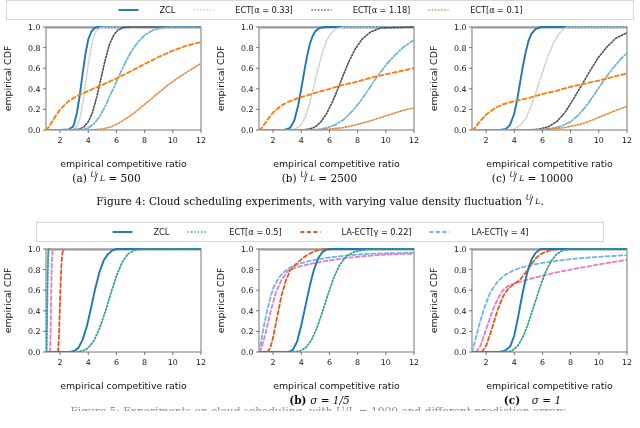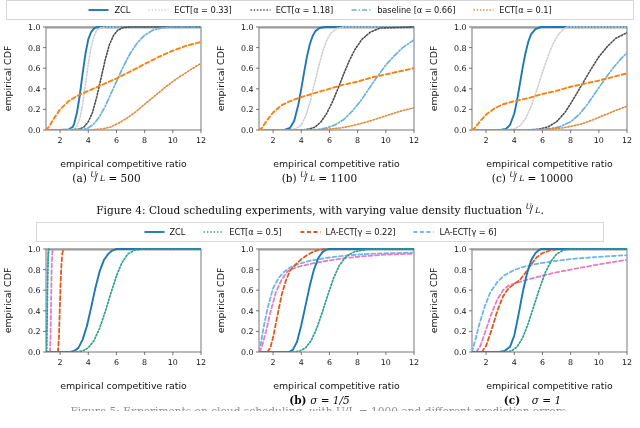--- a/index.html
+++ b/index.html
@@ -17,21 +17,21 @@
     border:1px solid #d8d8d8;
     background:#ffffff;
     display:flex;
     align-items:center;
     justify-content:center;
     gap:0px;
     height:20px;
   }
   .legend-item{
     display:flex;align-items:center;
-    gap:5px;
+    gap:21px;
     padding:0 9px;
     white-space:nowrap;
   }
   .legend-label{
     font-family:"DejaVu Sans", sans-serif;
     font-size:8.3px;
     color:#141414;
     letter-spacing:-0.1px;
   }
   .legend-swatch{display:block;}
@@ -89,26 +89,20 @@
         <span class="legend-label">ECT[α = 0.33]</span>
       </div>
       <div class="legend-item">
         <svg width="21" height="8" class="legend-swatch">
           <line x1="0.5" y1="4" x2="20.5" y2="4" stroke="#4d4d4d" stroke-width="1.6" stroke-dasharray="1.4,1.8"></line>
         </svg>
         <span class="legend-label">ECT[α = 1.18]</span>
       </div>
       <div class="legend-item">
         <svg width="21" height="8" class="legend-swatch">
-          <line x1="0.5" y1="4" x2="20.5" y2="4" stroke="#6cb0dc" stroke-width="1.7" stroke-dasharray="5.1,2.0,1.4,2.0"></line>
-        </svg>
-        <span class="legend-label">baseline [α = 0.66]</span>
-      </div>
-      <div class="legend-item">
-        <svg width="21" height="8" class="legend-swatch">
           <line x1="0.5" y1="4" x2="20.5" y2="4" stroke="#e08a3c" stroke-width="1.6" stroke-dasharray="1.4,1.8"></line>
         </svg>
         <span class="legend-label">ECT[α = 0.1]</span>
       </div>
     </div>
   <div class="chart-row" id="row-top">
       <div class="chart-cell">
         <svg width="213" height="152" viewBox="0 0 213 152">
           <rect x="46" y="7" width="155" height="103" fill="none" stroke="#555" stroke-width="0.8"></rect>
           <line x1="46" y1="7.6" x2="201" y2="7.6" stroke="#9a9a9a" stroke-width="1.6"></line>
@@ -191,21 +185,21 @@
             <polyline points="46.00,110.00 71.36,110.00 77.00,107.94 81.23,100.73 85.45,84.25 88.27,68.80 91.09,52.32 93.91,36.87 96.73,24.51 99.55,16.27 102.36,11.12 106.59,8.03 112.23,7.00 201.00,7.00" fill="none" stroke="#1f77b4" stroke-width="1.9" stroke-linecap="round" stroke-linejoin="round"></polyline>
             <polyline points="46.00,110.00 74.18,110.00 82.64,108.97 88.27,104.85 92.50,96.61 96.73,83.22 100.95,65.71 105.18,48.20 109.41,32.75 113.64,20.39 117.86,13.18 123.50,8.55 130.55,7.00 201.00,7.00" fill="none" stroke="#cfcfcf" stroke-width="1.6" stroke-linecap="round" stroke-linejoin="round" stroke-dasharray="1.4,1.8"></polyline>
             <polyline points="46.00,110.00 88.27,110.00 96.73,108.97 102.36,106.91 108.00,101.76 113.64,93.52 119.27,82.19 124.91,68.80 130.55,54.38 136.18,40.99 141.82,29.66 148.86,19.36 157.32,12.15 167.18,8.03 201.00,7.00" fill="none" stroke="#4d4d4d" stroke-width="1.6" stroke-linecap="round" stroke-linejoin="round" stroke-dasharray="1.4,1.8"></polyline>
             <polyline points="46.00,110.00 93.91,110.00 105.18,109.48 113.64,107.94 122.09,104.85 130.55,99.70 139.00,91.46 147.45,81.16 155.91,68.80 164.36,56.44 172.82,45.11 181.27,35.84 189.73,27.60 201.00,19.88" fill="none" stroke="#6cb0dc" stroke-width="1.7" stroke-linecap="round" stroke-linejoin="round" stroke-dasharray="5.1,2.0,1.4,2.0"></polyline>
             <polyline points="46.00,110.00 48.82,107.94 54.45,99.70 60.09,92.49 68.55,85.28 77.00,81.16 88.27,77.04 102.36,72.92 116.45,68.80 130.55,64.68 144.64,61.59 158.73,57.47 172.82,54.38 186.91,51.29 201.00,48.20" fill="none" stroke="#ff7f0e" stroke-width="1.9" stroke-linecap="round" stroke-linejoin="round" stroke-dasharray="4.0,2.8"></polyline>
             <polyline points="46.00,110.00 102.36,110.00 116.45,108.97 127.73,107.94 136.18,106.39 144.64,104.33 155.91,101.25 167.18,97.64 178.45,94.03 189.73,90.43 201.00,87.86" fill="none" stroke="#e08a3c" stroke-width="1.6" stroke-linecap="round" stroke-linejoin="round" stroke-dasharray="1.4,1.8"></polyline>
           </g>
           <text x="123.5" y="147" text-anchor="middle" class="axlabel">empirical competitive ratio</text>
           <text x="11" y="58.5" text-anchor="middle" class="axlabel" transform="rotate(-90,11,58.5)">empirical CDF</text>
         </svg>
-        <div class="chart-cap"><span>(b) </span><span class="frac"><span class="nu">U</span><span class="sl">/</span><span class="de">L</span></span><span> = 1100</span></div>
+        <div class="chart-cap"><span>(b) </span><span class="frac"><span class="nu">U</span><span class="sl">/</span><span class="de">L</span></span><span> = 2500</span></div>
       </div>
       <div class="chart-cell">
         <svg width="213" height="152" viewBox="0 0 213 152">
           <rect x="46" y="7" width="155" height="103" fill="none" stroke="#555" stroke-width="0.8"></rect>
           <line x1="46" y1="7.6" x2="201" y2="7.6" stroke="#9a9a9a" stroke-width="1.6"></line>
           <line x1="60.09090909090909" y1="110" x2="60.09090909090909" y2="113" stroke="#555" stroke-width="0.8"></line>
           <text x="60.09090909090909" y="122.5" text-anchor="middle" class="tick">2</text>
           <line x1="88.27272727272727" y1="110" x2="88.27272727272727" y2="113" stroke="#555" stroke-width="0.8"></line>
           <text x="88.27272727272727" y="122.5" text-anchor="middle" class="tick">4</text>
           <line x1="116.45454545454545" y1="110" x2="116.45454545454545" y2="113" stroke="#555" stroke-width="0.8"></line>
@@ -240,21 +234,21 @@
             <polyline points="46.00,110.00 108.00,110.00 122.09,108.97 133.36,106.91 144.64,101.76 153.09,94.55 161.55,84.25 170.00,71.89 178.45,59.53 186.91,48.20 193.95,39.96 201.00,32.75" fill="none" stroke="#6cb0dc" stroke-width="1.7" stroke-linecap="round" stroke-linejoin="round" stroke-dasharray="5.1,2.0,1.4,2.0"></polyline>
             <polyline points="46.00,110.00 48.82,107.94 54.45,100.73 60.09,94.55 68.55,88.37 77.00,84.25 88.27,81.16 102.36,78.07 116.45,73.95 130.55,70.86 144.64,66.74 158.73,63.65 172.82,60.56 186.91,56.95 201.00,53.35" fill="none" stroke="#ff7f0e" stroke-width="1.9" stroke-linecap="round" stroke-linejoin="round" stroke-dasharray="4.0,2.8"></polyline>
             <polyline points="46.00,110.00 110.82,110.00 124.91,108.97 136.18,107.94 144.64,106.39 155.91,103.82 167.18,99.70 178.45,95.06 189.73,90.43 201.00,86.31" fill="none" stroke="#e08a3c" stroke-width="1.6" stroke-linecap="round" stroke-linejoin="round" stroke-dasharray="1.4,1.8"></polyline>
           </g>
           <text x="123.5" y="147" text-anchor="middle" class="axlabel">empirical competitive ratio</text>
           <text x="11" y="58.5" text-anchor="middle" class="axlabel" transform="rotate(-90,11,58.5)">empirical CDF</text>
         </svg>
         <div class="chart-cap"><span>(c) </span><span class="frac"><span class="nu">U</span><span class="sl">/</span><span class="de">L</span></span><span> = 10000</span></div>
       </div>
     </div>
-  <div class="fig-caption" style="margin-top:20px;">
+  <div class="fig-caption" style="margin-top:11px;">
     <span>Figure 4: Cloud scheduling experiments, with varying value density fluctuation</span>
     <span class="frac"><span class="nu">U</span><span class="sl">/</span><span class="de">L</span></span><span>.</span>
   </div>
 </div>
 
 <div class="figure-block" style="top:222px;">
   <div class="legend" id="legend-bottom" style="margin:0 36px;width:568px;">
       <div class="legend-item">
         <svg width="21" height="8" class="legend-swatch">
           <line x1="0.5" y1="4" x2="20.5" y2="4" stroke="#1f77b4" stroke-width="1.9"></line>
@@ -270,21 +264,21 @@
       <div class="legend-item">
         <svg width="21" height="8" class="legend-swatch">
           <line x1="0.5" y1="4" x2="20.5" y2="4" stroke="#e2571e" stroke-width="1.8" stroke-dasharray="3.8,2.7"></line>
         </svg>
         <span class="legend-label">LA-ECT[γ = 0.22]</span>
       </div>
       <div class="legend-item">
         <svg width="21" height="8" class="legend-swatch">
           <line x1="0.5" y1="4" x2="20.5" y2="4" stroke="#6cb6e8" stroke-width="1.8" stroke-dasharray="3.8,2.7"></line>
         </svg>
-        <span class="legend-label">LA-ECT[γ = 6]</span>
+        <span class="legend-label">LA-ECT[γ = 4]</span>
       </div>
     </div>
   <div class="chart-row" id="row-bottom">
       <div class="chart-cell">
         <svg width="213" height="152" viewBox="0 0 213 152">
           <rect x="46" y="7" width="155" height="103" fill="none" stroke="#555" stroke-width="0.8"></rect>
           <line x1="46" y1="7.6" x2="201" y2="7.6" stroke="#9a9a9a" stroke-width="1.6"></line>
           <line x1="60.09090909090909" y1="110" x2="60.09090909090909" y2="113" stroke="#555" stroke-width="0.8"></line>
           <text x="60.09090909090909" y="122.5" text-anchor="middle" class="tick">2</text>
           <line x1="88.27272727272727" y1="110" x2="88.27272727272727" y2="113" stroke="#555" stroke-width="0.8"></line>

